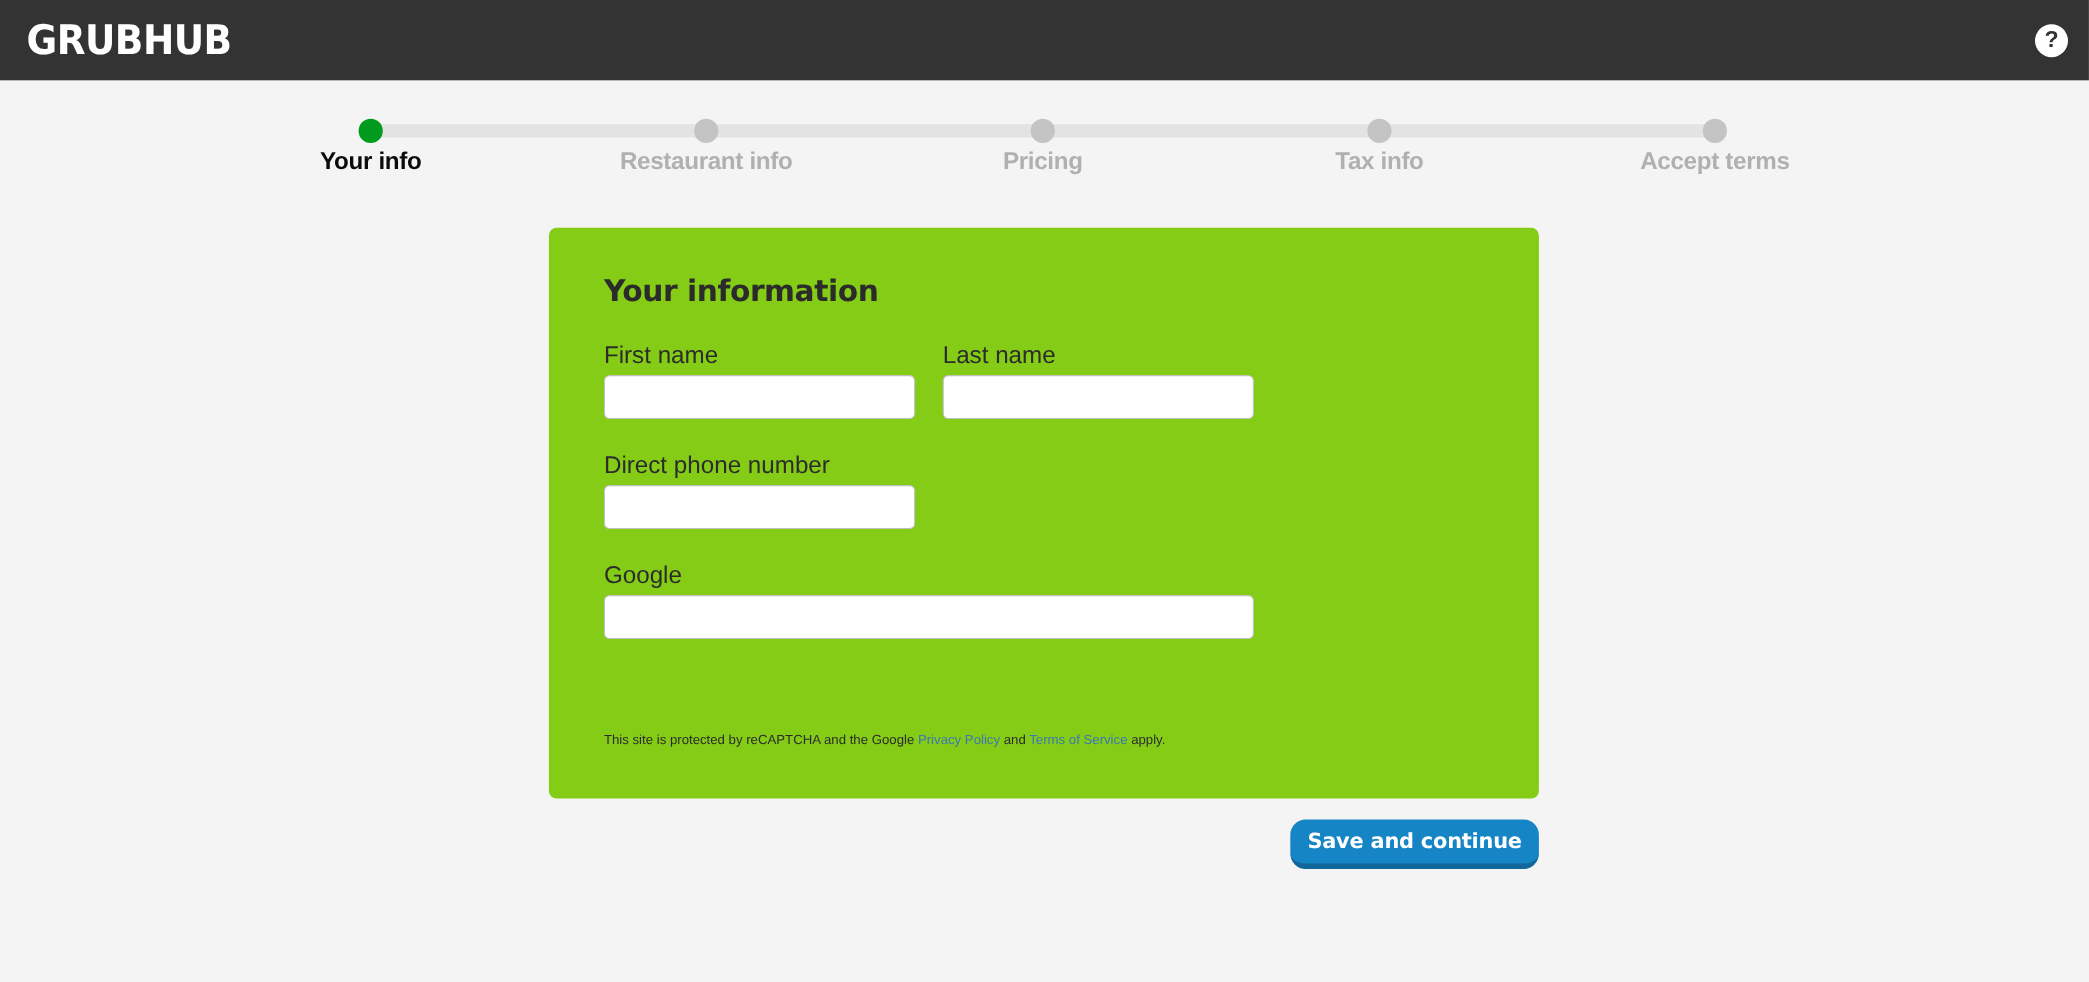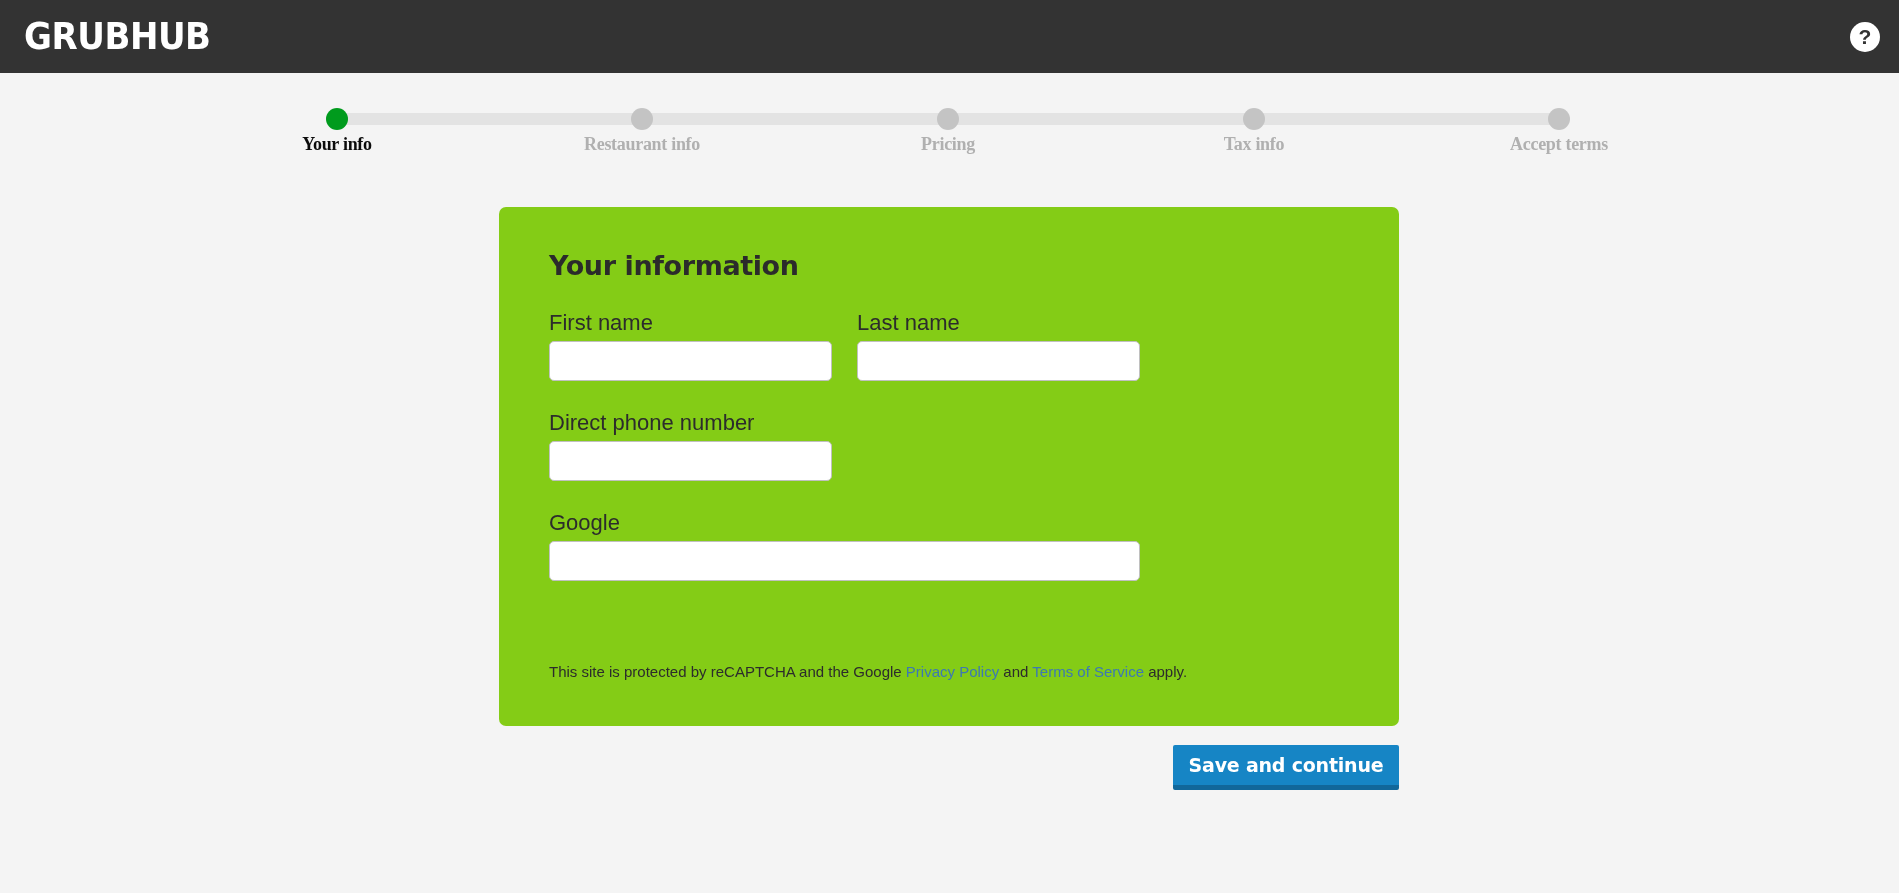--- a/index.html
+++ b/index.html
@@ -88,22 +88,22 @@
     background: #c4c4c4;
     cursor: pointer;
   }
   .dot.active { background: #009b1d; }
   .step-label {
     position: absolute;
     top: 26px;
     left: 50%;
     transform: translateX(-50%);
     white-space: nowrap;
-    font-family: Liberation Serif, serif;
-    font-size: 18px;
+    font-family: Liberation Sans, sans-serif;
+    font-size: 22px;
     font-weight: bold;
     letter-spacing: -0.3px;
     color: #b0b0b0;
   }
   .step.active .step-label { color: #0b0b0b; }
 
   
   .card {
     position: absolute;
     top: 207px;
@@ -148,41 +148,41 @@
 
   .f-first { top: 106px; left: 50px; width: 283px; }
   .f-last  { top: 106px; left: 358px; width: 283px; }
   .f-phone { top: 206px; left: 50px; width: 283px; }
   .f-email { top: 306px; left: 50px; width: 591px; }
 
   .recaptcha-note {
     position: absolute;
     top: 662px;
     left: 549px;
-    font-size: 15px;
+    font-size: 12px;
     color: #2c2c2c;
     line-height: 20px;
     white-space: nowrap;
   }
   .recaptcha-note a {
     color: #3c78b4;
     text-decoration: none;
   }
 
   
   .submit-btn {
     position: absolute;
     top: 745px;
     left: 1173px;
     width: 226px;
     height: 45px;
     background: #1685c5;
     border: none;
     border-bottom: 5px solid #11679a;
-    border-radius: 2px;
+    border-radius: 14px;
     color: #ffffff;
     font-family: "DejaVu Sans", sans-serif;
     font-size: 19px;
     font-weight: bold;
     letter-spacing: -0.2px;
     cursor: pointer;
   }
 </style>
 </head>
 <body>

